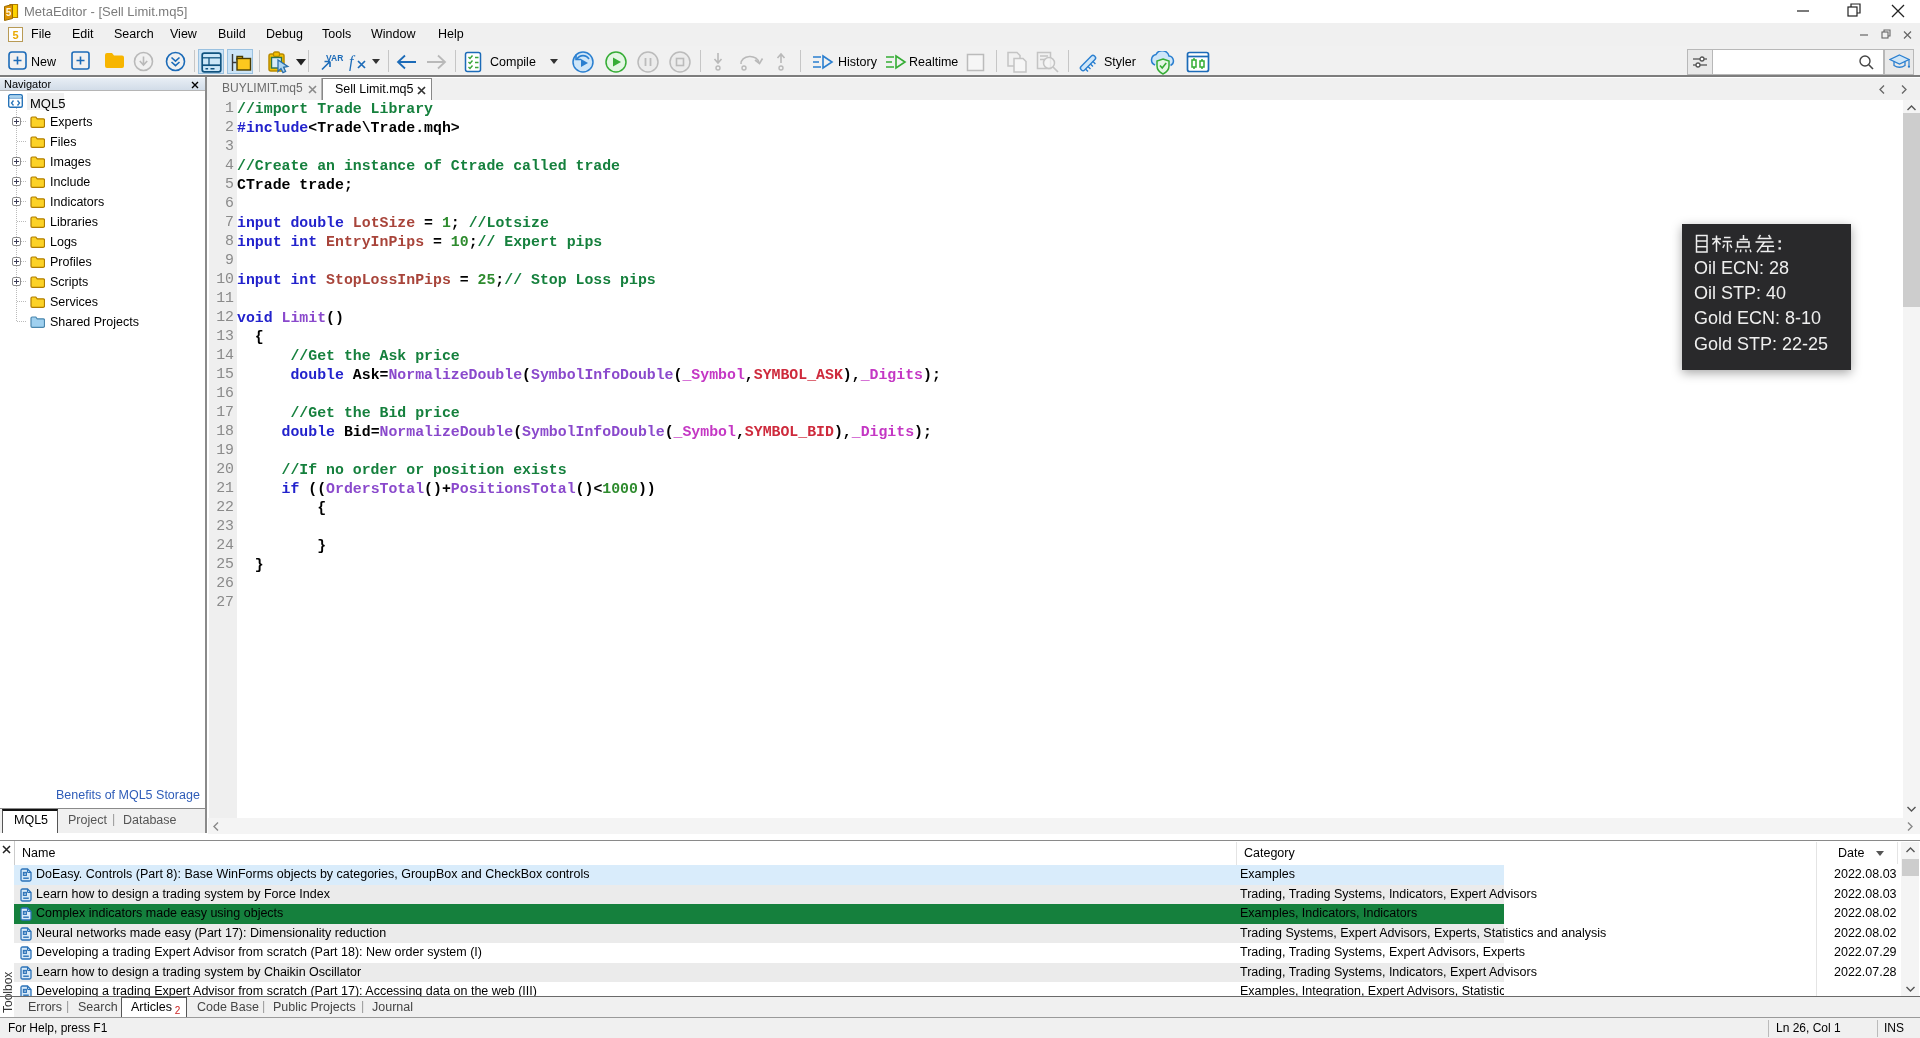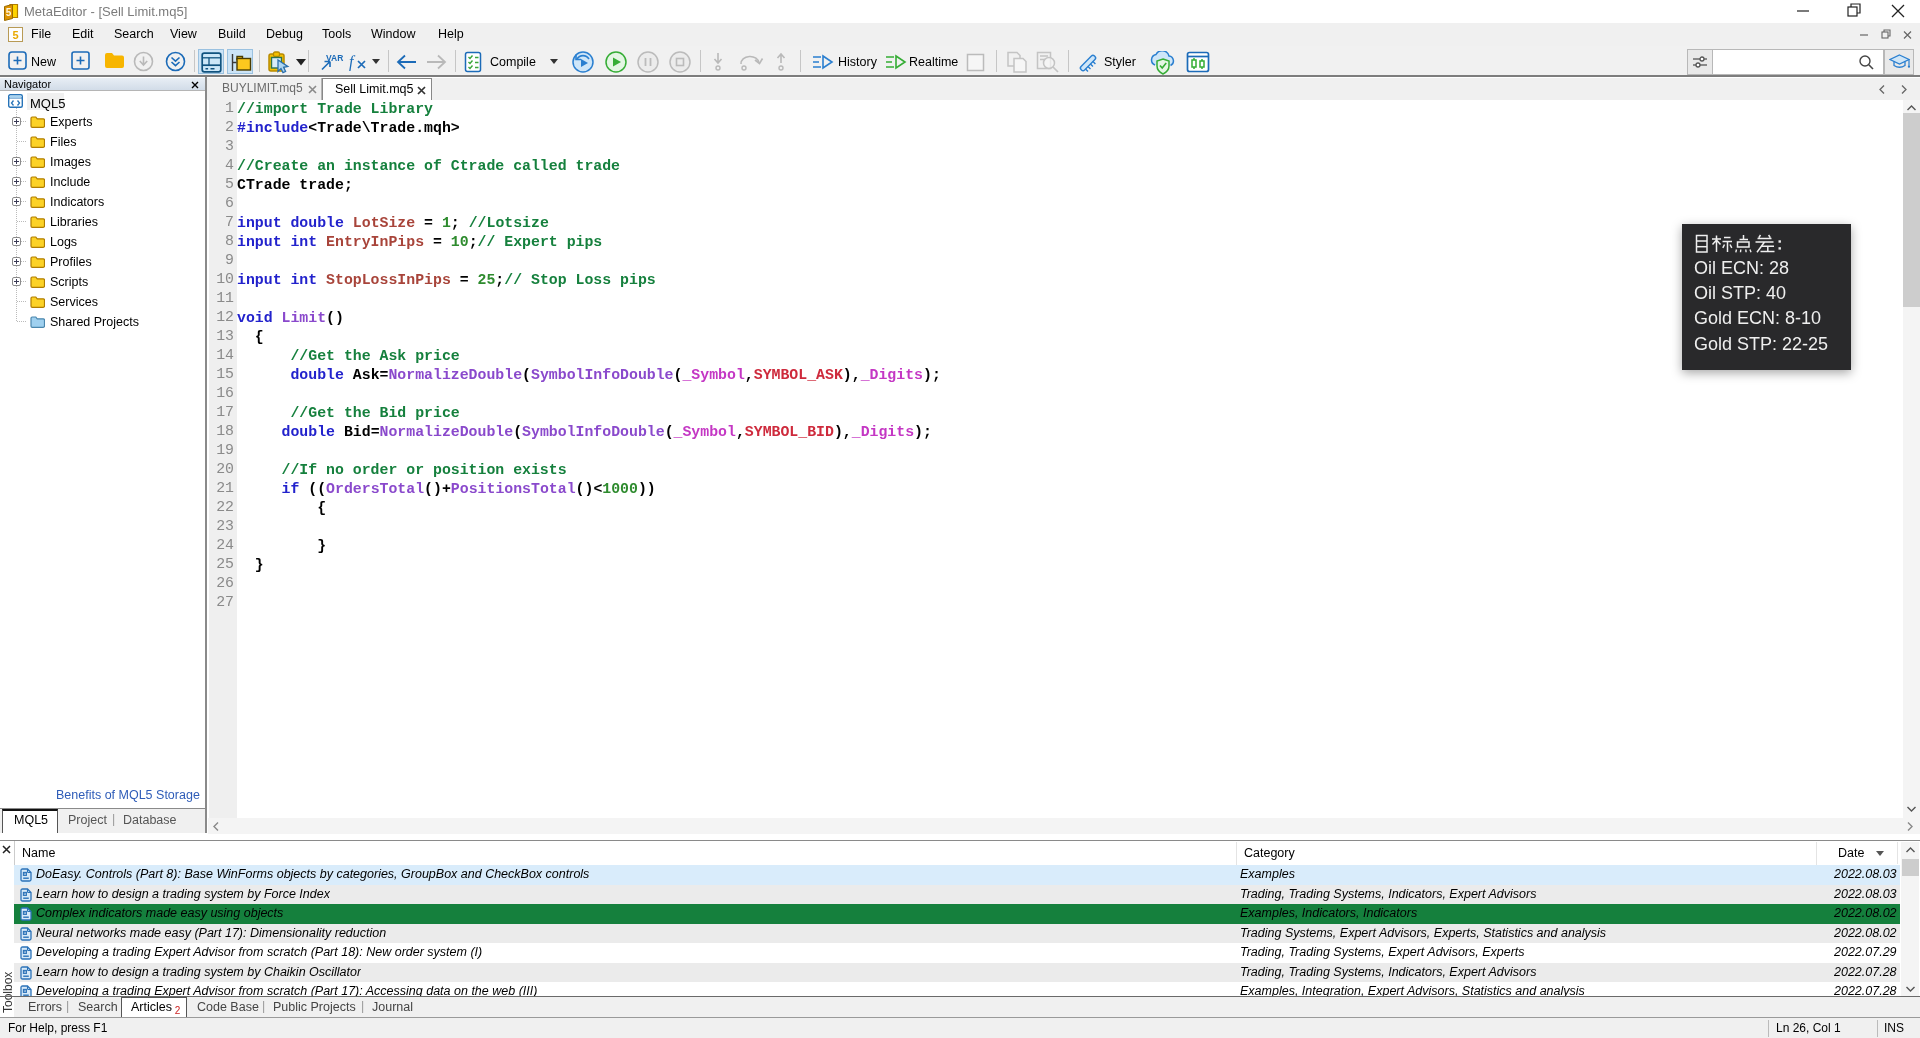--- a/index.html
+++ b/index.html
@@ -45,21 +45,21 @@
 .gr { color:#2e8b2e; }
 .mr { color:#a8443a; }
 
 .sb { background:#f4f4f4; }
 .sbthumb { background:#cdcdcd; }
 
 #tooltip { position:absolute; left:1682px; top:224px; width:169px; height:146px; background:#29292b; box-shadow:0 3px 10px rgba(0,0,0,0.35); }
 .tipline { position:absolute; left:12px; color:#efefef; font-size:18px; white-space:nowrap; }
 
 #toolbox { position:absolute; left:0; top:840px; width:1920px; height:177px; background:#fff; border-top:1px solid #8a8a8a; }
-.trow { position:absolute; left:14px; width:1886px; height:20px; font-size:12.5px; color:#000;font-style:italic; }
+.trow { position:absolute; left:14px; width:1490px; height:20px; font-size:12.5px; color:#000; }
 .tcell { position:absolute; top:2px; white-space:nowrap; overflow:hidden; }
 .ticon { position:absolute; left:6px; top:3px; }
 #tbtabs { position:absolute; left:14px; top:156px; width:1906px; height:21px; background:#f0f0f0; font-size:12.5px; color:#444; }
 
 #statusbar { position:absolute; left:0; top:1017px; width:1920px; height:21px; background:#f0f0f0; border-top:1px solid #9a9a9a; font-size:12px; color:#000; }
 </style>
 </head>
 <body>
 <div id="titlebar">
   <svg class="abs" style="left:3px;top:2px" width="16" height="19" viewBox="0 0 16 19">

